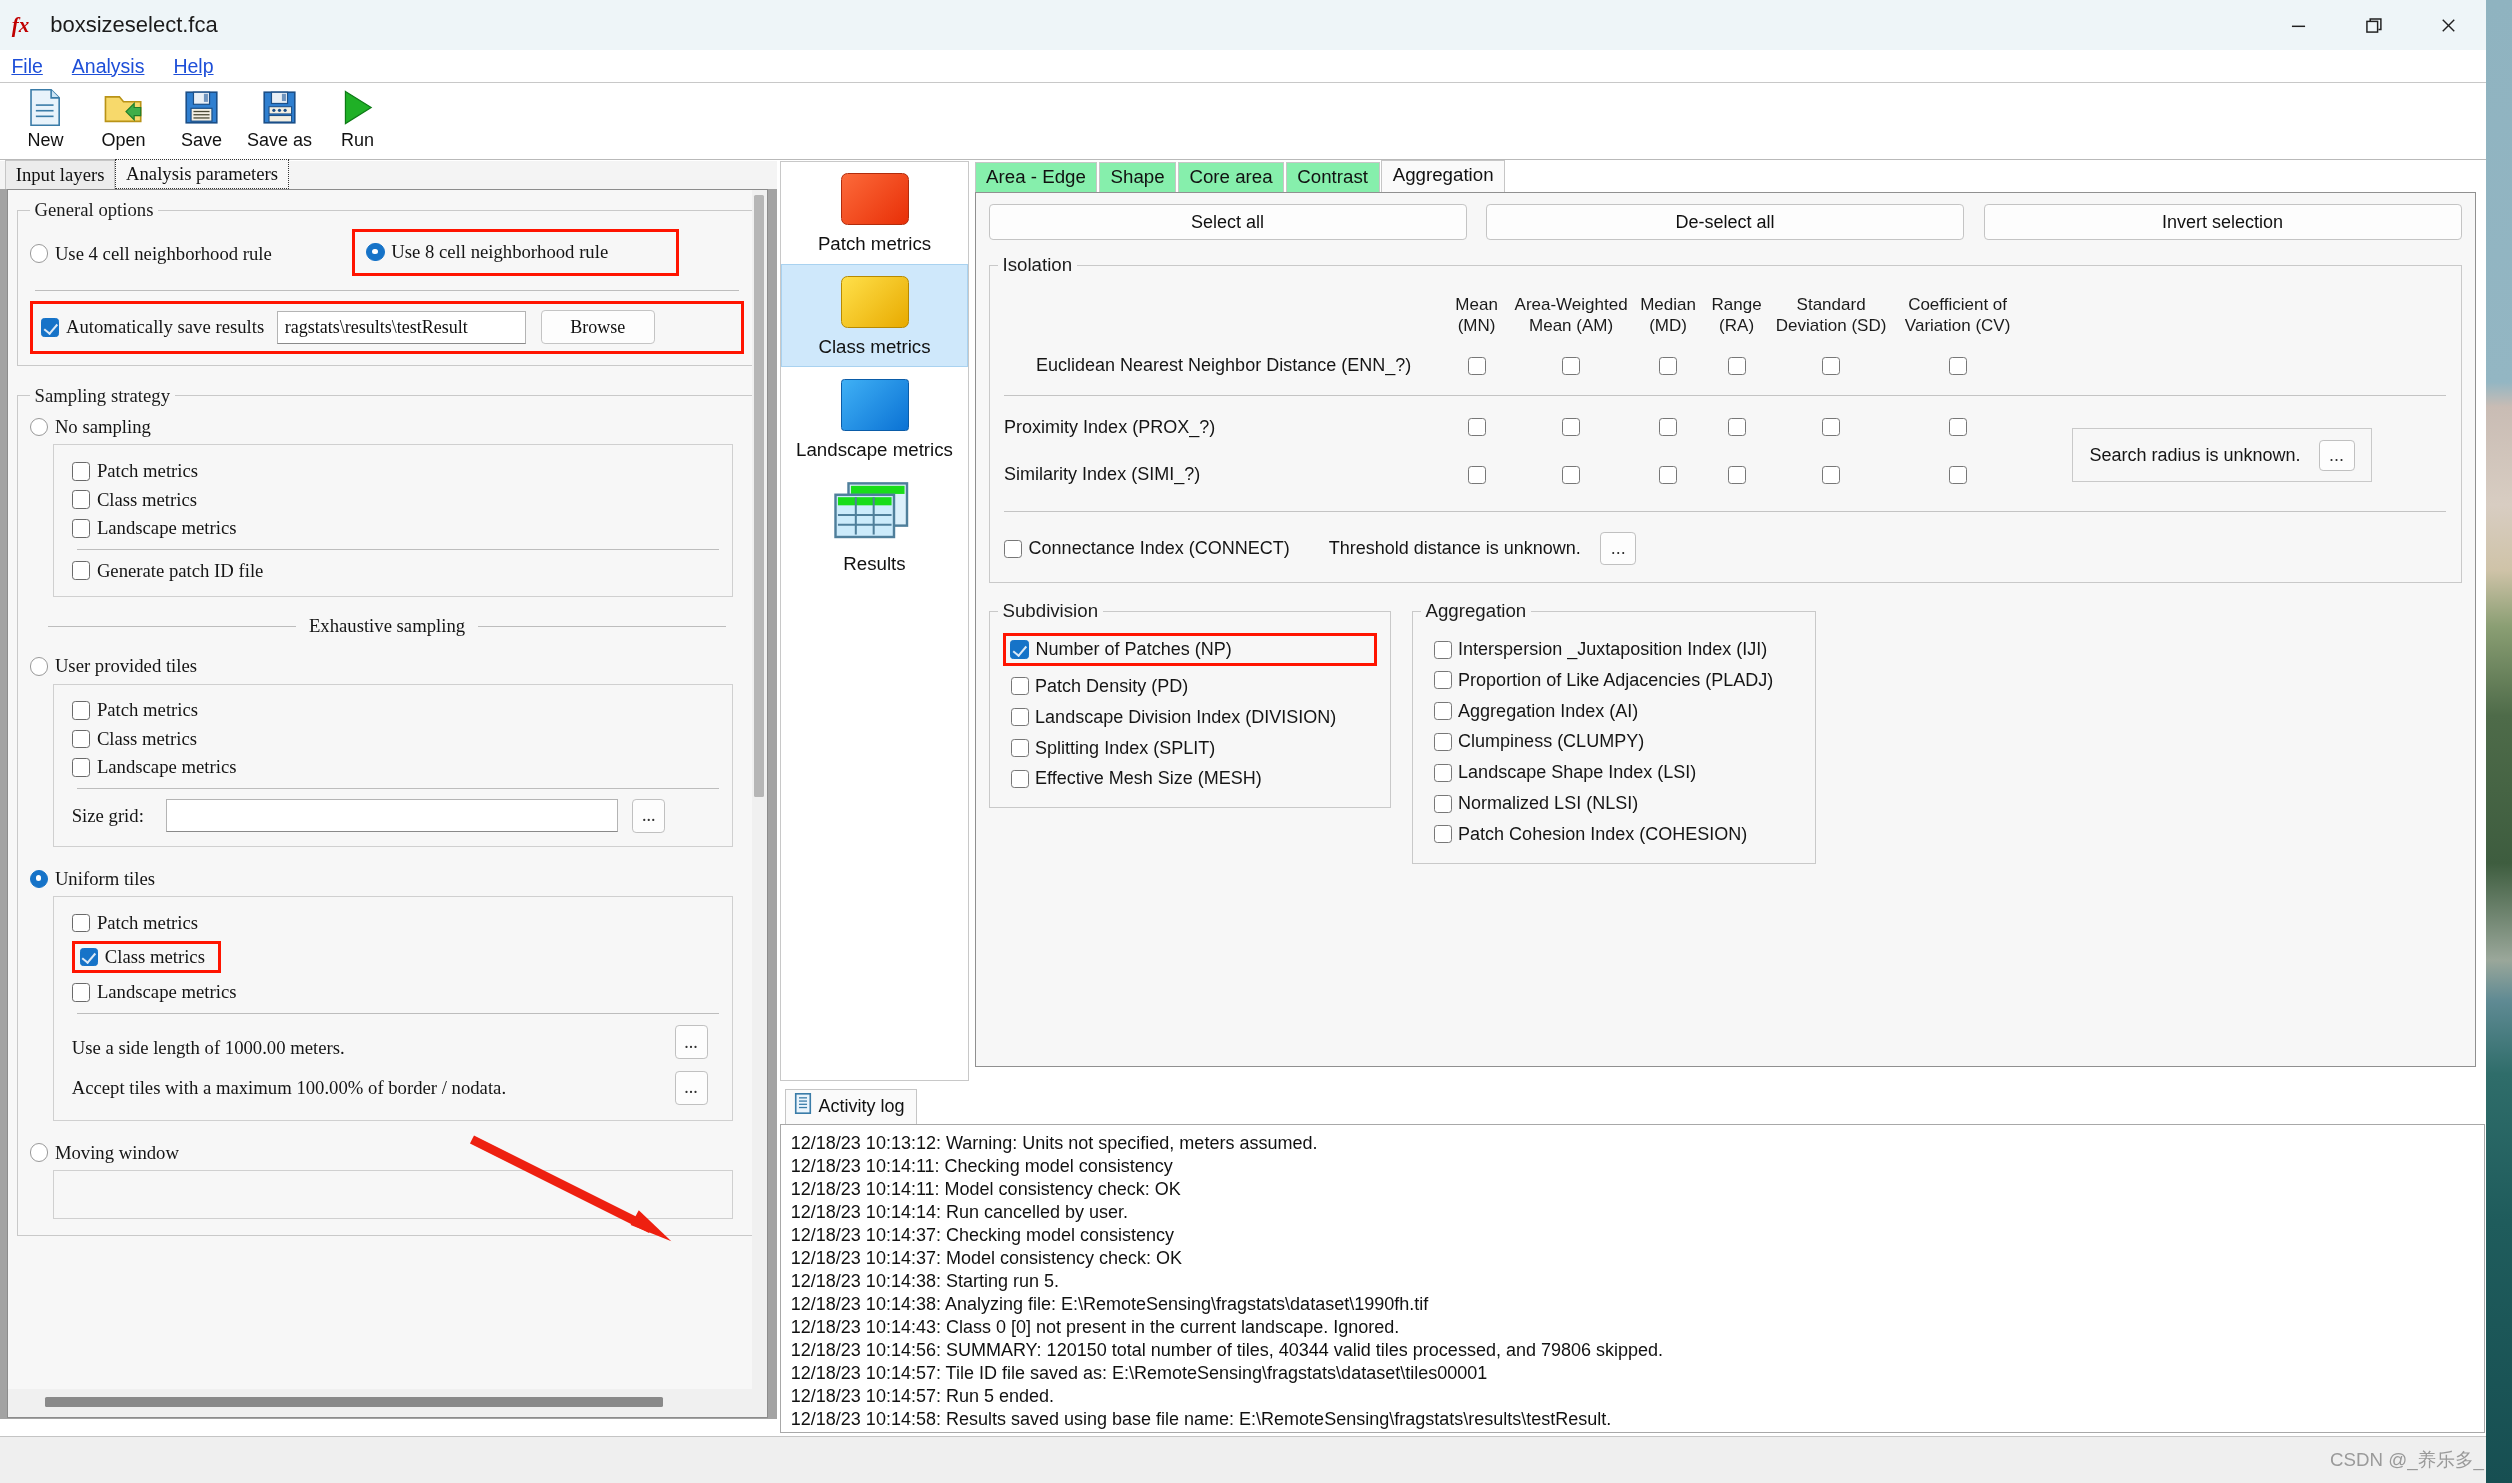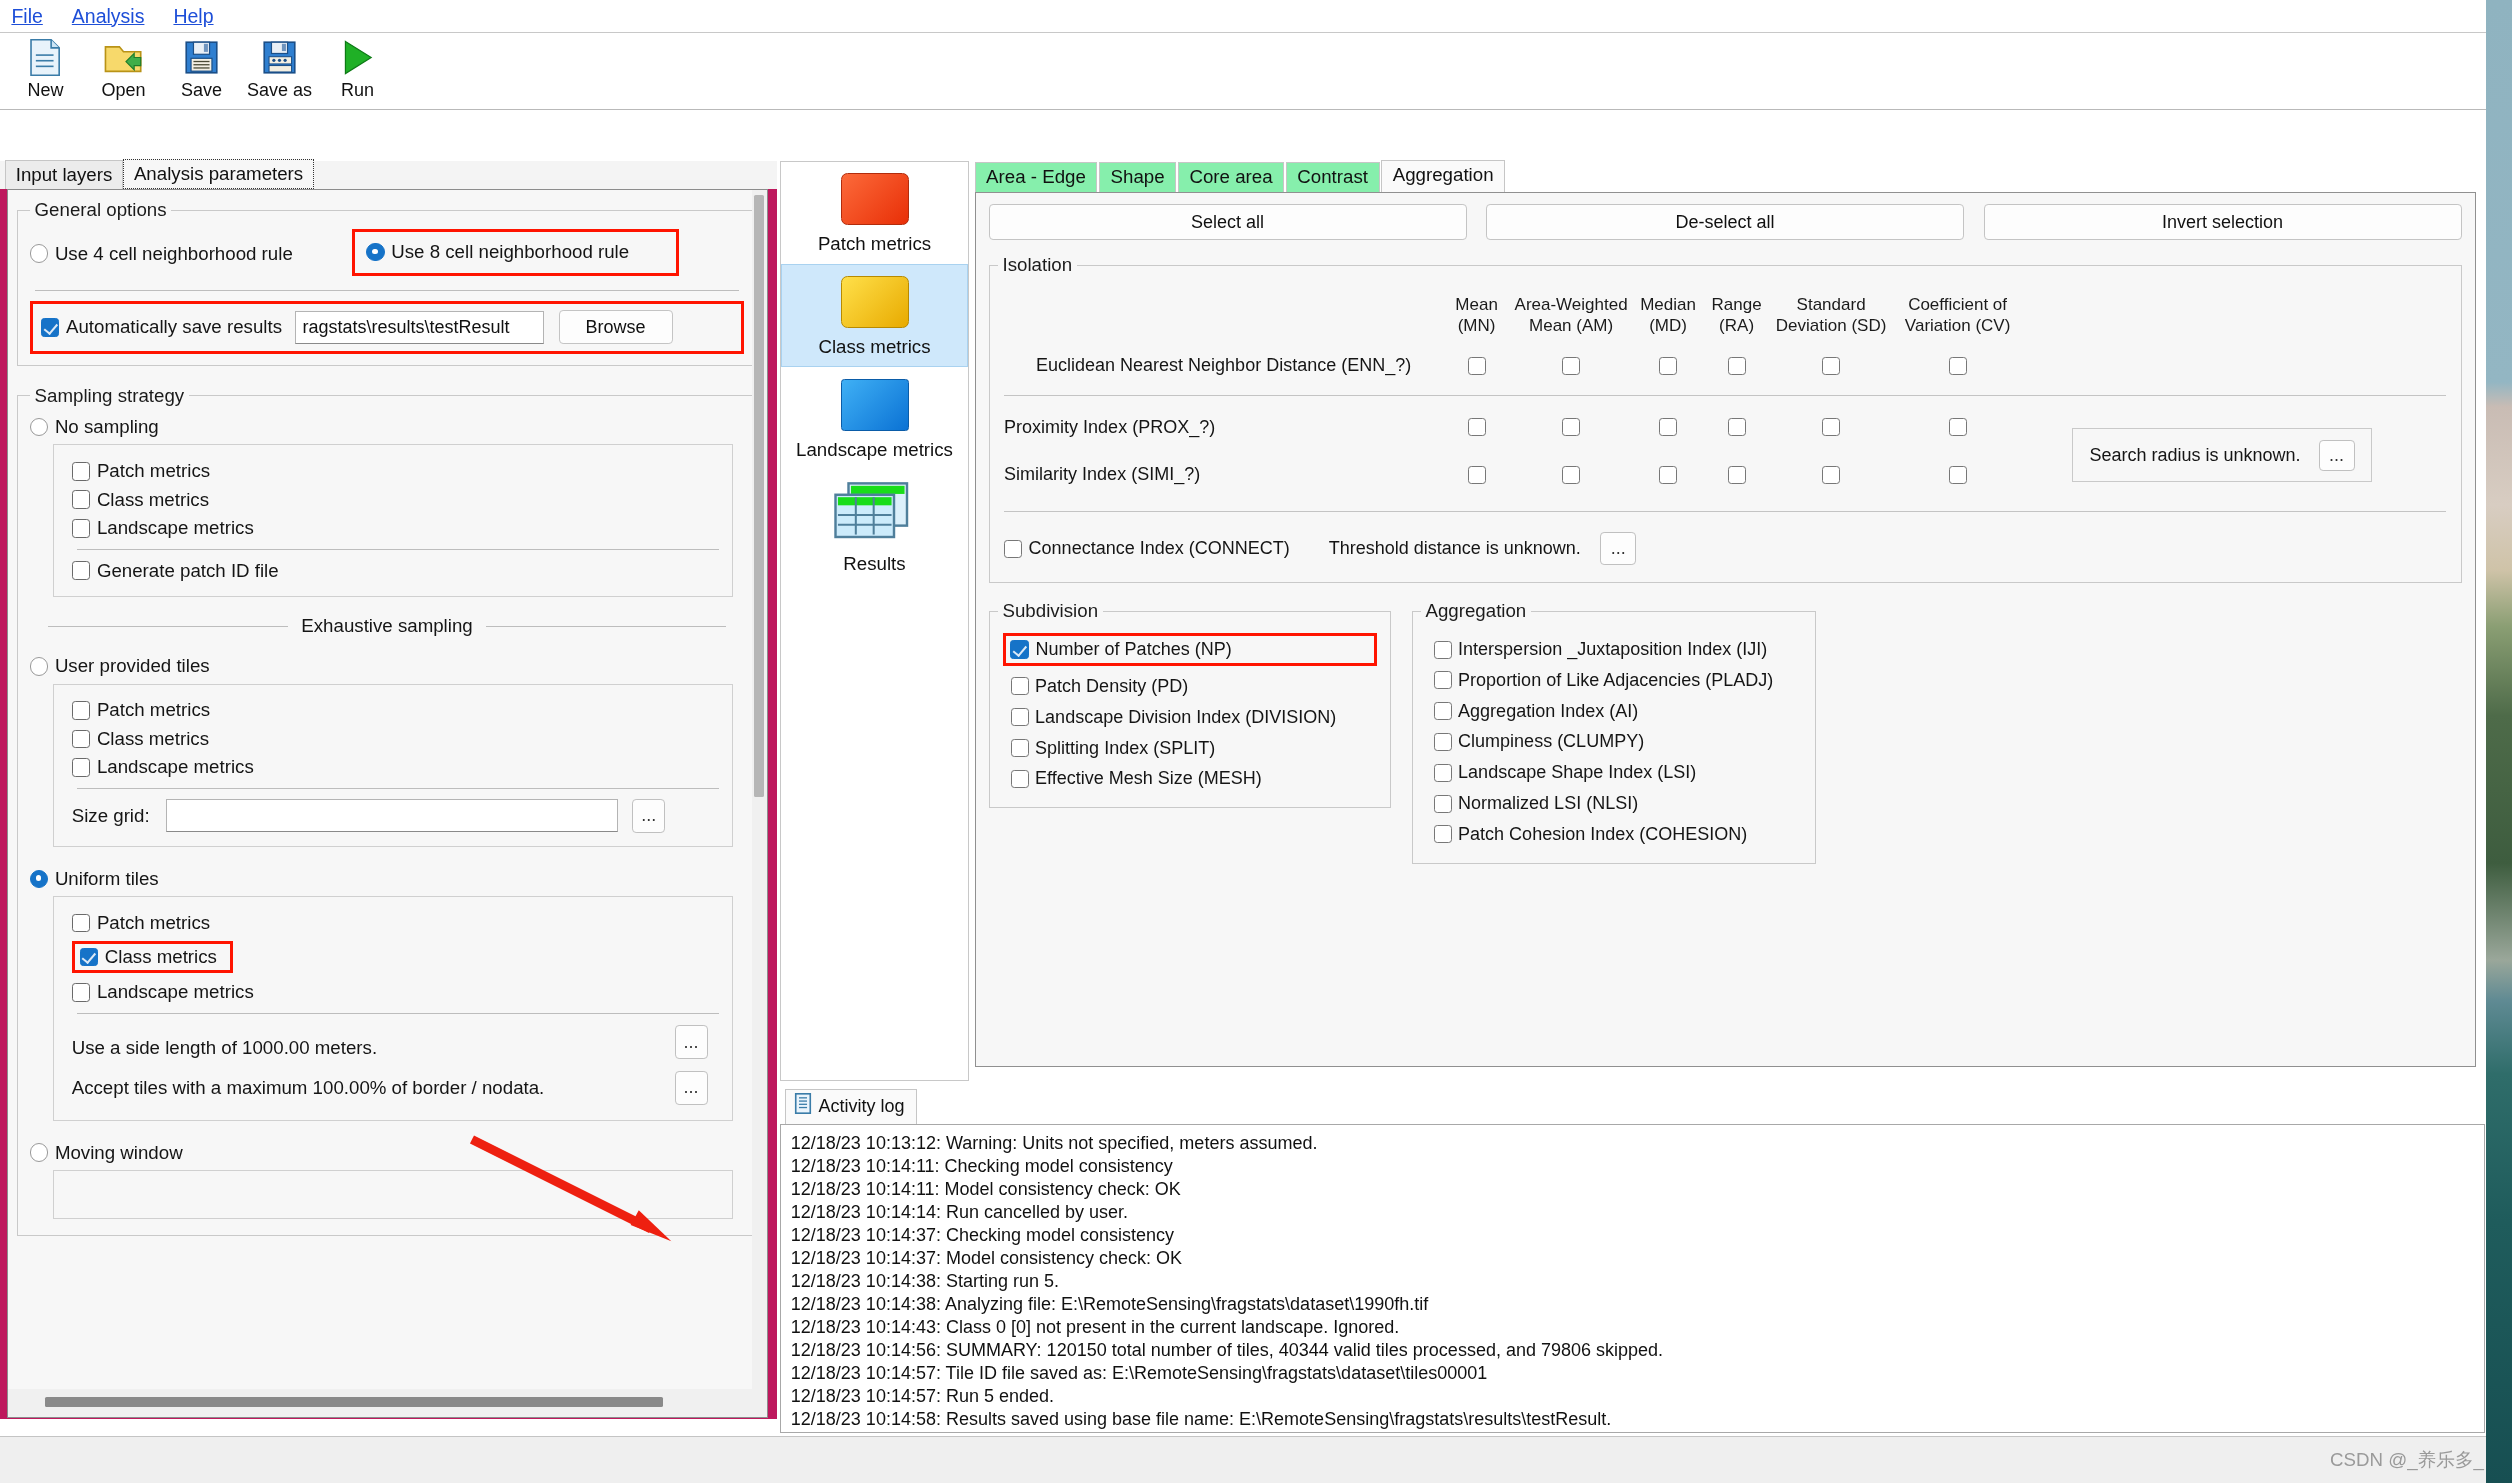--- a/index.html
+++ b/index.html
@@ -46,21 +46,21 @@
   
   #toolbar { height:77px; background:#ffffff; display:flex; align-items:flex-start;
              padding-left:6.5px; border-bottom:0.8px solid #b9b9b9; }
   .tool { width:78px; height:75px; display:flex; flex-direction:column;
           align-items:center; justify-content:flex-start; padding-top:3.3px;}
   .tool .glyph { height:42px; display:flex; align-items:center; justify-content:center; }
   .tool .lbl { font-size:18px; color:#111; margin-top:1.6px;}
   
   #body-area { position:absolute; top:161px; left:0; width:2486px; height:1274px; }
   
-  #left-panel { position:absolute; left:0; top:0; width:777px; height:1258px; background:#be185d; }
+  #left-panel { position:absolute; left:0; top:0; width:777px; height:1258px; background:#a3a3a3;font-family:Liberation Serif, serif; }
   #tabstrip { height:28px; display:flex; align-items:flex-end; padding-left:4.9px; background:#f4f4f4;}
   .ltab { font-size:18.7px; padding:2.4px 9.8px 3.3px 9.8px; color:#111; background:#ececec;
           border:0.8px solid #c6c6c6; border-bottom:none; }
   .ltab.active { background:#f7f7f7; border:0.8px dotted #333; }
   #left-scroll {
     position:absolute; top:28px; left:6.5px; width:761px; height:1229px;
     background:#f7f7f7; border:1.6px solid #8c8c8c; overflow:hidden;
   }
   .group {
     border:0.8px solid #c9c9c9; margin:11.4px 9.8px 0 9.8px; position:relative; padding:18px 11.4px 11.4px 11.4px;
@@ -147,20 +147,47 @@
   .scrollbar-v .thumb { position:absolute; left:2.4px; top:4.9px; width:9.8px; height:602px;
                         background:#b6b6b6; border-radius:1.6px;}
 </style>
 </head>
 <body>
 
 <div id="desktop-strip"></div>
 
 <div id="app-window">
 
+  <div id="titlebar">
+    <div id="app-icon">
+      <svg width="29" height="29" viewBox="0 0 36 36">
+        <text x="1" y="26" font-family="Liberation Serif, serif" font-size="26" font-style="italic" font-weight="bold" fill="#c00000">fx</text>
+      </svg>
+    </div>
+    <div id="title-text">boxsizeselect.fca</div>
+    <div id="winbtns">
+      <div class="winbtn">
+        <svg width="23" height="23" viewBox="0 0 28 28">
+            <line x1="6" y1="15" x2="22" y2="15" stroke="#202020" stroke-width="1.8"></line>
+          </svg>
+      </div>
+      <div class="winbtn">
+        <svg width="23" height="23" viewBox="0 0 28 28">
+          <rect x="6" y="9" width="13" height="13" fill="none" stroke="#202020" stroke-width="1.8"></rect>
+          <path d="M10 9 V6 H23 V19 H20" fill="none" stroke="#202020" stroke-width="1.8"></path>
+        </svg>
+      </div>
+      <div class="winbtn">
+        <svg width="23" height="23" viewBox="0 0 28 28">
+          <line x1="7" y1="7" x2="21" y2="21" stroke="#202020" stroke-width="1.8"></line>
+          <line x1="21" y1="7" x2="7" y2="21" stroke="#202020" stroke-width="1.8"></line>
+        </svg>
+      </div>
+    </div>
+  </div>
 
   <div id="menubar">
     <div class="menu-item"><u>File</u></div>
     <div class="menu-item"><u>Analysis</u></div>
     <div class="menu-item"><u>Help</u></div>
   </div>
 
   <div id="toolbar">
     <div class="tool">
       <span class="glyph">

